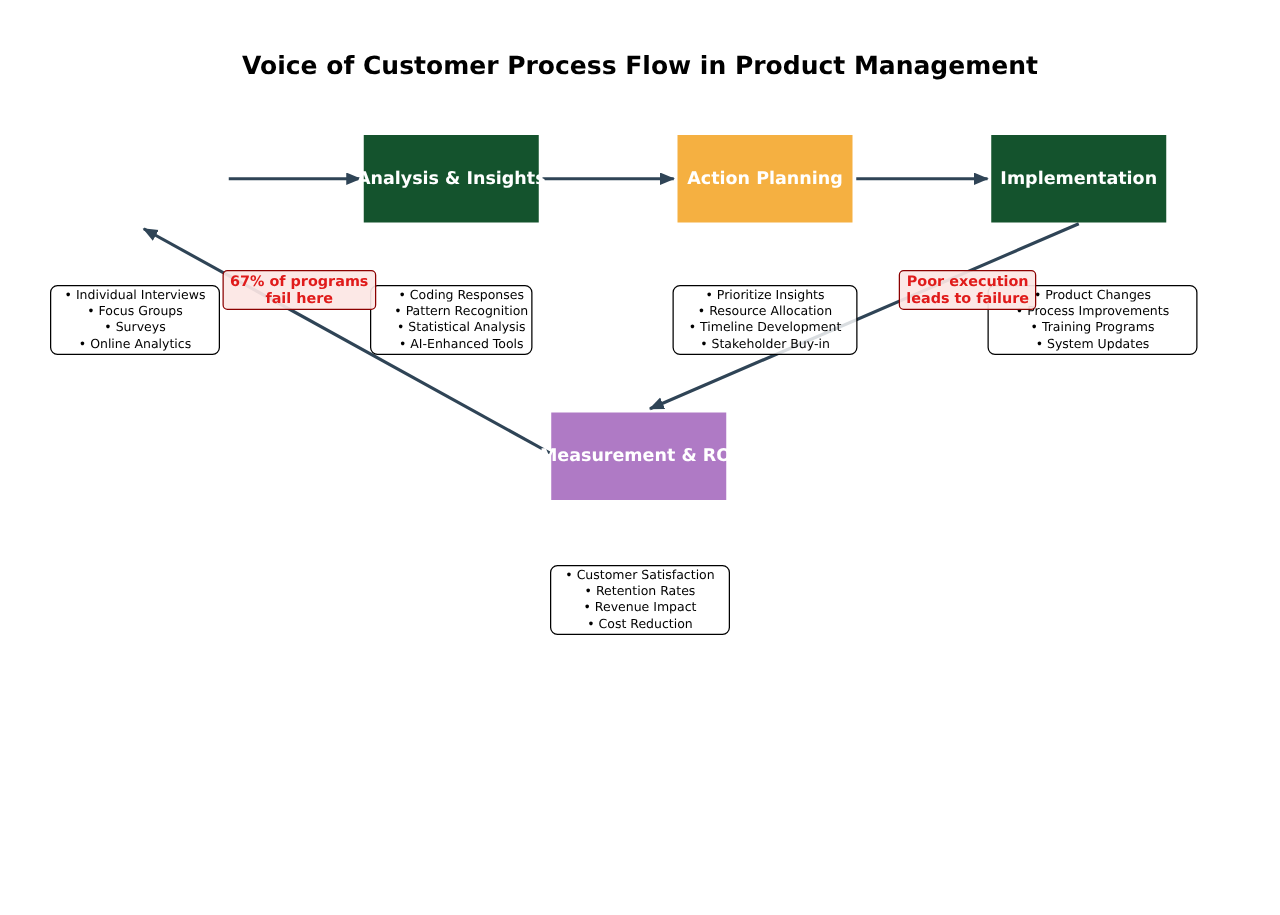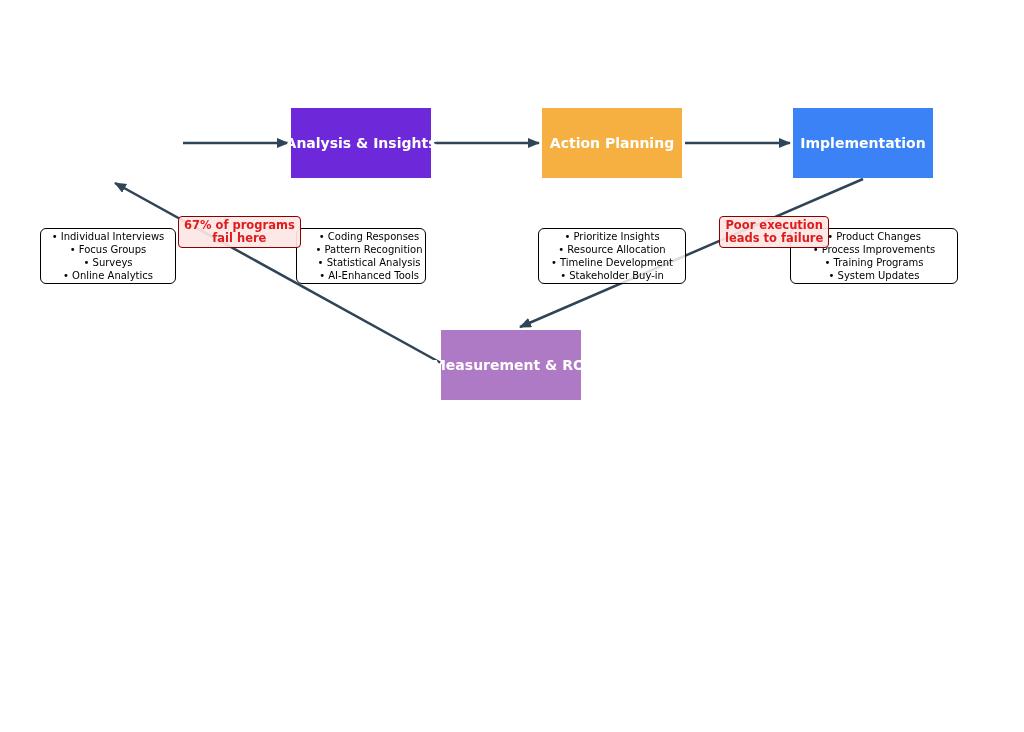--- a/index.html
+++ b/index.html
@@ -44,41 +44,42 @@
     text-align:center;white-space:nowrap;padding:2px 5px;
   }
   .annotation-0{left:178px;top:216px;}
   .annotation-1{left:719px;top:216px;}
 </style>
 </head>
 <body>
 
 <div class="canvas">
 
+  <h1 class="title">Voice of Customer Process Flow in Product Management</h1>
 
   <svg class="arrows" width="1024" height="732" viewBox="0 0 1024 732">
     <defs>
       <marker id="ah" markerUnits="userSpaceOnUse" markerWidth="14" markerHeight="12" refX="11" refY="5" orient="auto">
         <path d="M0,0 L12,5 L0,10 Z" fill="#2F4456"></path>
       </marker>
     </defs>
     <line x1="183" y1="143" x2="288" y2="143" stroke="#2F4456" stroke-width="2.5" marker-end="url(#ah)"></line>
     <line x1="434" y1="143" x2="539" y2="143" stroke="#2F4456" stroke-width="2.5" marker-end="url(#ah)"></line>
     <line x1="685" y1="143" x2="790" y2="143" stroke="#2F4456" stroke-width="2.5" marker-end="url(#ah)"></line>
     <line x1="863" y1="179" x2="520" y2="327" stroke="#2F4456" stroke-width="2.5" marker-end="url(#ah)"></line>
     <line x1="441" y1="363" x2="115" y2="183" stroke="#2F4456" stroke-width="2.5" marker-end="url(#ah)"></line>
   </svg>
 
-  <div class="stage stage-1" style="background: #6d28d9;">
+  <div class="stage stage-1" style="background: #14532d;">
     <span class="stage-label">Analysis &amp; Insights</span>
   </div>
   <div class="stage stage-2" style="background: rgb(245, 176, 65);">
     <span class="stage-label">Action Planning</span>
   </div>
-  <div class="stage stage-3" style="background: #3b82f6;">
+  <div class="stage stage-3" style="background: #14532d;">
     <span class="stage-label">Implementation</span>
   </div>
   <div class="stage stage-4" style="background: rgb(175, 122, 197);">
     <span class="stage-label">Measurement &amp; ROI</span>
   </div>
 
   <div class="details details-0">
     <div>• Individual Interviews</div>
     <div>• Focus Groups</div>
     <div>• Surveys</div>
@@ -95,20 +96,26 @@
     <div>• Resource Allocation</div>
     <div>• Timeline Development</div>
     <div>• Stakeholder Buy-in</div>
   </div>
   <div class="details details-3">
     <div>• Product Changes</div>
     <div>• Process Improvements</div>
     <div>• Training Programs</div>
     <div>• System Updates</div>
   </div>
+  <div class="details details-4">
+    <div>• Customer Satisfaction</div>
+    <div>• Retention Rates</div>
+    <div>• Revenue Impact</div>
+    <div>• Cost Reduction</div>
+  </div>
 
   <div class="annotation annotation-0">
     <div>67% of programs</div>
     <div>fail here</div>
   </div>
   <div class="annotation annotation-1">
     <div>Poor execution</div>
     <div>leads to failure</div>
   </div>
 

